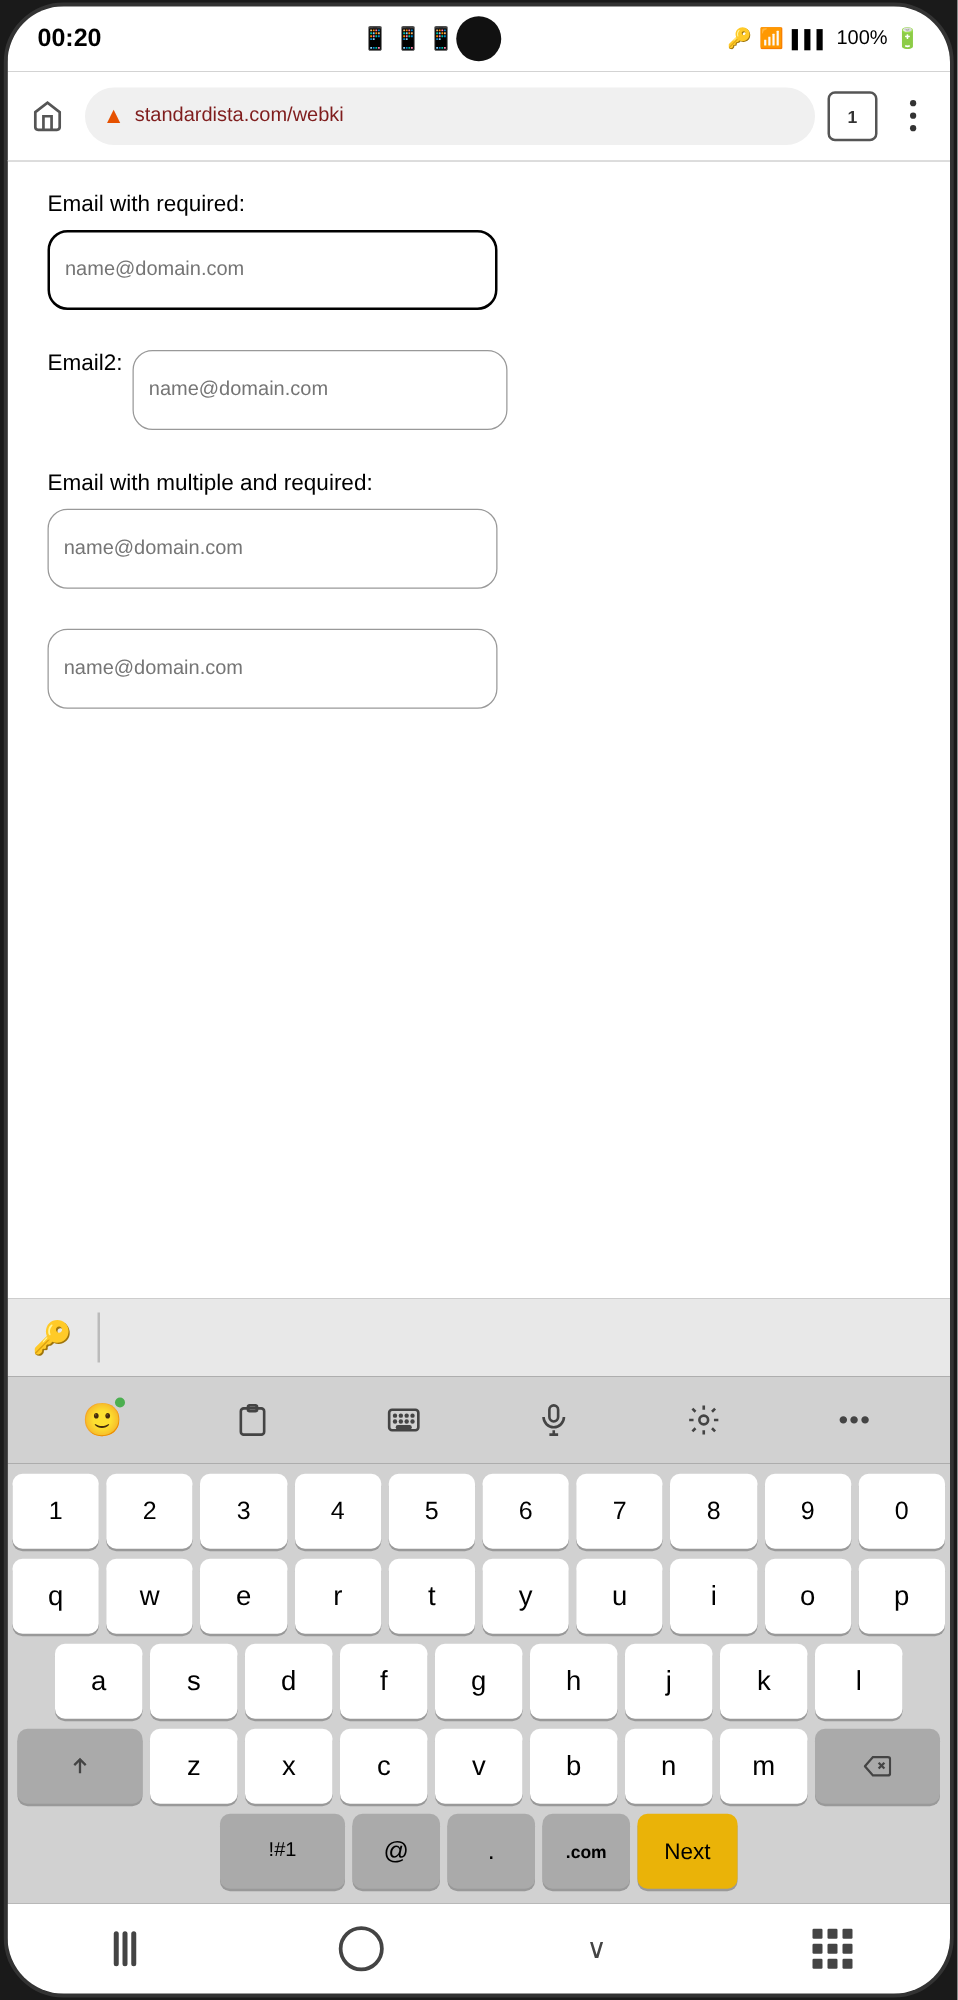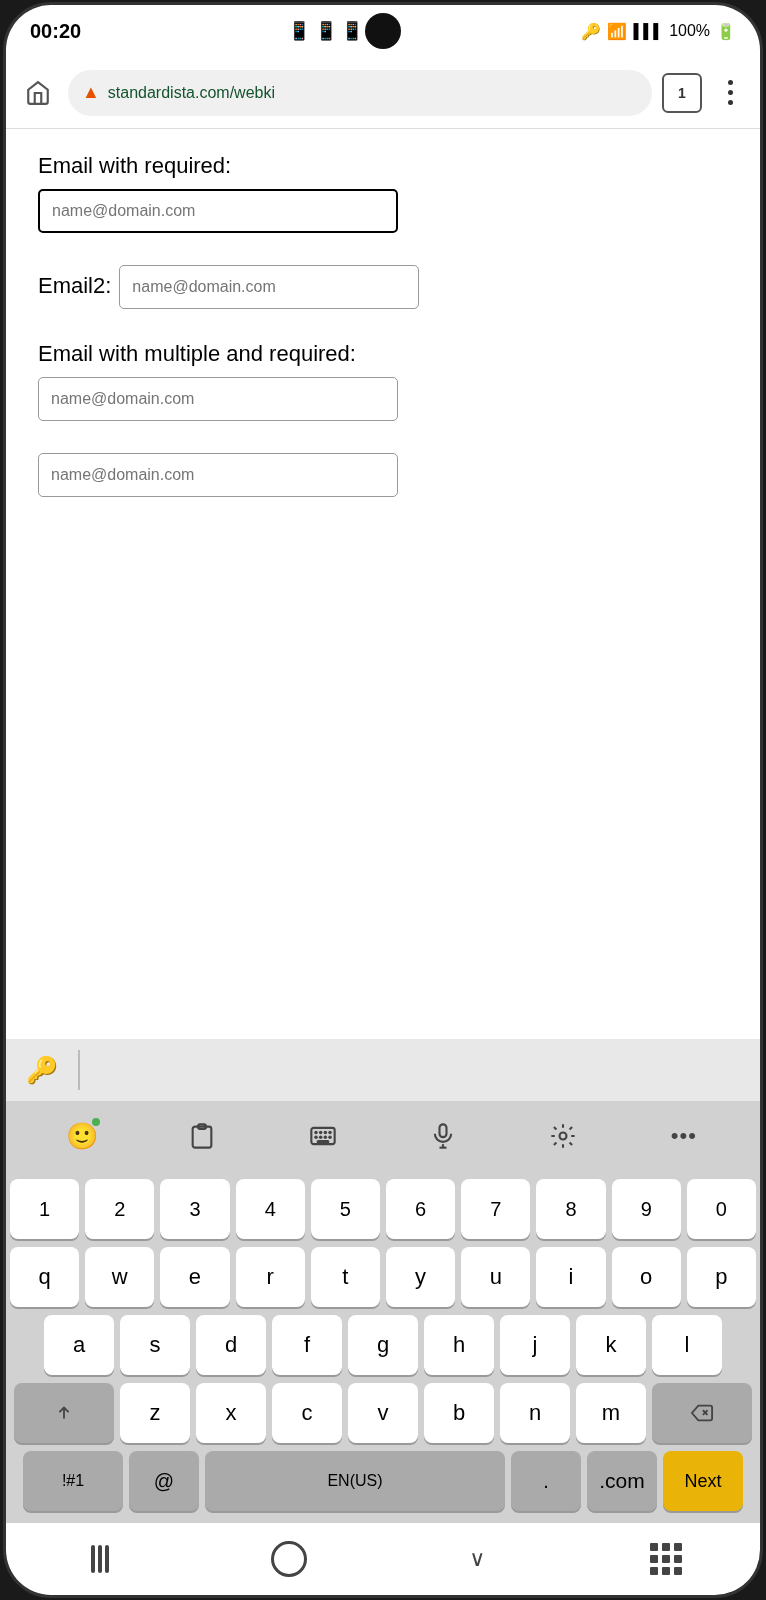--- a/index.html
+++ b/index.html
@@ -123,21 +123,21 @@
     }
 
     .address-warning {
       color: #e65100;
       font-size: 18px;
       font-weight: bold;
     }
 
     .address-text {
       font-size: 16px;
-      color: #14532d;
+      color: #7f1d1d;
     }
 
     .tab-btn {
       width: 40px;
       height: 40px;
       border: 2px solid #555;
       border-radius: 6px;
       display: flex;
       align-items: center;
       justify-content: center;
@@ -169,49 +169,49 @@
       flex: 1;
       padding: 24px 32px;
       overflow: hidden;
     }
 
     .form-section {
       margin-bottom: 32px;
     }
 
     .form-label {
-      font-size: 22px;
+      font-size: 18px;
       font-weight: 500;
       color: #000;
       margin-bottom: 10px;
       display: block;
     }
 
     .form-input {
       width: 360px;
-      height: 44px;
+      height: 64px;
       border: 1.5px solid #999;
-      border-radius: 5px;
+      border-radius: 16px;
       padding: 0 12px;
       font-size: 16px;
       color: #999;
       background: #fff;
     }
 
     .form-input.focused {
       border: 2px solid #000;
     }
 
     .form-input.inline-input {
       width: 300px;
     }
 
     .inline-label {
       display: flex;
-      align-items: flex-end;
+      align-items: flex-start;
       gap: 8px;
     }
 
     
     .vpn-bar {
       background: #e8e8e8;
       height: 62px;
       display: flex;
       align-items: center;
       padding: 0 20px;
@@ -563,23 +563,22 @@
           <path d="M21 4H8l-7 8 7 8h13a2 2 0 0 0 2-2V6a2 2 0 0 0-2-2z"></path>
           <line x1="18" y1="9" x2="13" y2="14"></line>
           <line x1="13" y1="9" x2="18" y2="14"></line>
         </svg>
       </div>
     </div>
 
     <div class="key-row">
       <div class="key action wide" style="font-size:16px;">!#1</div>
       <div class="key action" style="font-size:20px;">@</div>
-      <div class="key action space" style="font-size:16px;">EN(US)</div>
       <div class="key action" style="font-size:20px;">.</div>
-      <div class="key action" style="font-size:21px;">.com</div>
+      <div class="key action" style="font-size:14px;font-weight:bold;">.com</div>
       <div class="key next-key" style="font-size:18px;">Next</div>
     </div>
 
   </div>
 
   <div class="nav-bar">
     <div class="nav-btn">
       <div class="nav-back-icon">
         <div class="nav-bar-line"></div>
         <div class="nav-bar-line"></div>

